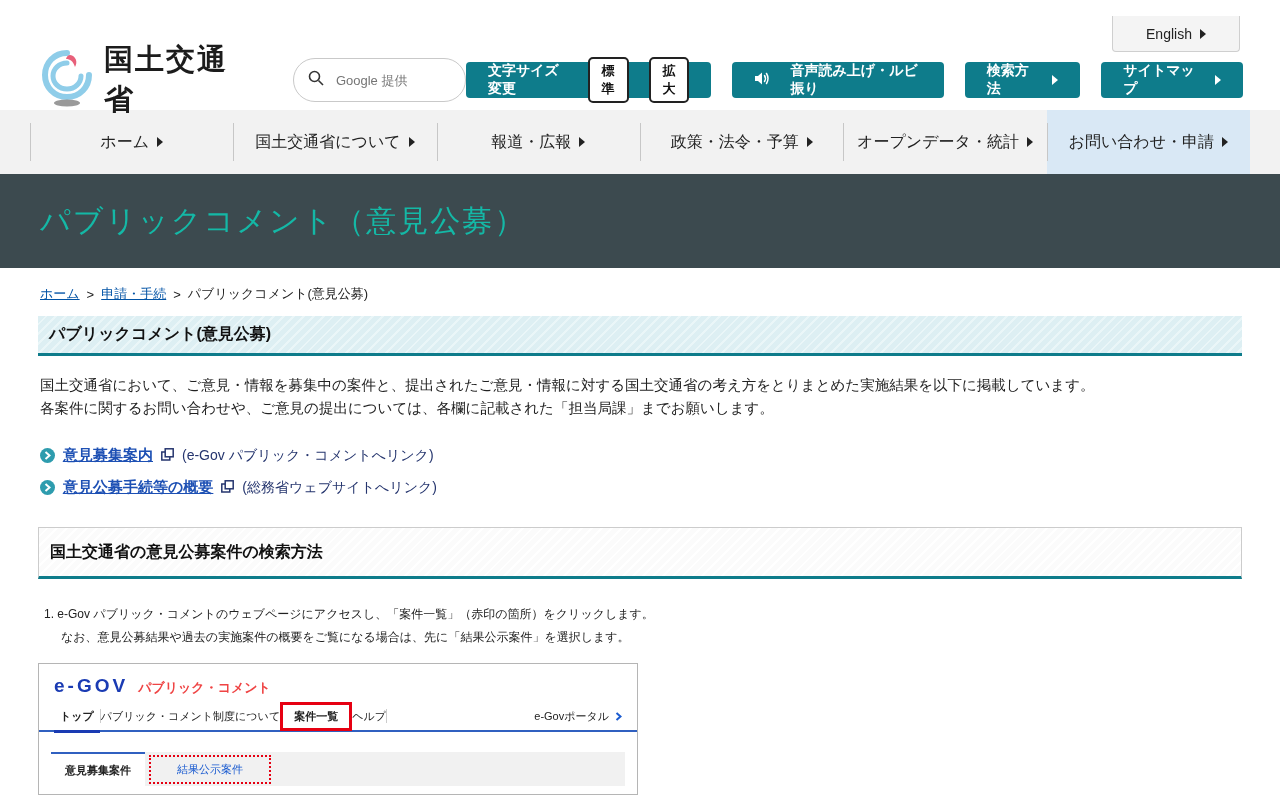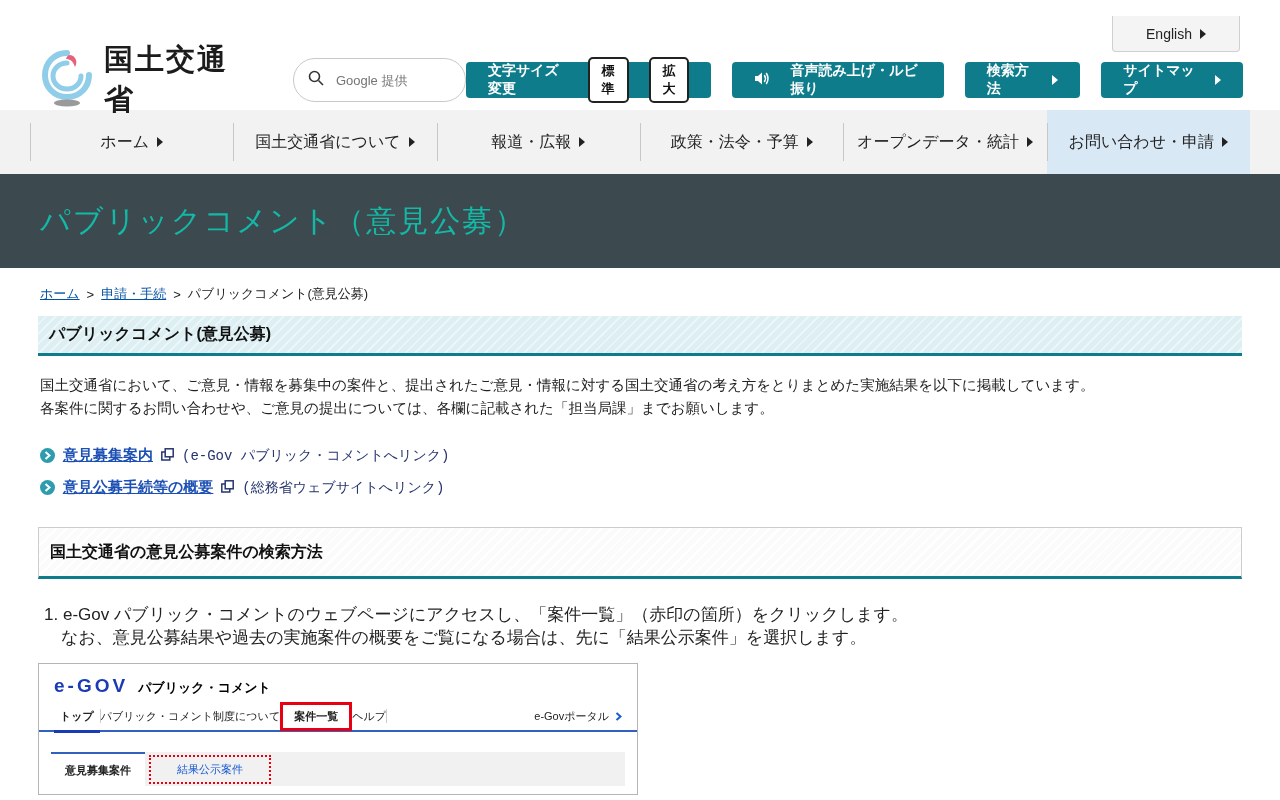--- a/index.html
+++ b/index.html
@@ -55,31 +55,31 @@
     background:repeating-linear-gradient(135deg,#fbfbfb 0 5px,#ffffff 5px 7px);
     border:1px solid #cccccc; border-bottom:3px solid #0e7c8b; }
 
   
   .paragraphs { margin:18px 40px 0; font-size:14.5px; line-height:23px; color:#222; }
   .linklist { margin:26px 0 0 40px; }
   .linkrow { display:flex; align-items:center; gap:8px; margin-bottom:13px; }
   .circle-arrow { width:15px; height:15px; border-radius:50%; background:#2e9cae;
     display:flex; align-items:center; justify-content:center; flex:none; }
   .linkrow a.biglink { color:#1d50b4; font-weight:bold; font-size:15px; text-decoration:underline; cursor:pointer; }
-  .linkrow .note { color:#25356e; font-size:14px;font-family:Liberation Mono, monospace; }
-
-  .steps { margin:24px 0 0 44px; font-size:17px; line-height:23px; color:#222; }
+  .linkrow .note { color:#25356e; font-size:14px; }
+
+  .steps { margin:24px 0 0 44px; font-size:12px; line-height:23px; color:#222; }
   .steps .l2 { margin-left:17px; }
 
   
   .egov-shot { margin:14px 0 0 38px; width:600px; height:132px; overflow:hidden;
     border:1px solid #b5b5b5; background:#fff; }
   .eg-brand { display:flex; align-items:baseline; gap:10px; padding:11px 15px 5px; }
   .eg-logo { color:#1a3bb3; font-size:19px; font-weight:bold; letter-spacing:3px; }
-  .eg-brand-suffix { font-size:13px; color:#000000; font-weight:bold; }
+  .eg-brand-suffix { font-size:13px; color:#ef4444; font-weight:bold; }
   .eg-nav { display:flex; align-items:center; padding:0 15px; height:30px; font-size:11px;
     border-bottom:2px solid #3060c0; gap:0; }
   .eg-nav .sep { width:1px; height:14px; background:#ccc; }
   .eg-top { font-weight:bold; position:relative; padding:7px 6px; }
   .eg-top::after { content:''; position:absolute; left:0; right:0; bottom:-2px; height:3px; background:#1a3bb3; }
   .eg-anken { border:3px solid #e60012; padding:4px 11px; font-weight:bold; }
   .eg-portal { margin-left:auto; display:flex; align-items:center; gap:6px; font-size:11px; }
   .eg-tabs { margin:20px 12px 0; display:flex; align-items:stretch; height:34px; }
   .eg-tab1 { background:#fff; border-top:2px solid #3060c0; display:flex; align-items:center;
     padding:0 14px; font-size:11px; font-weight:bold; }

